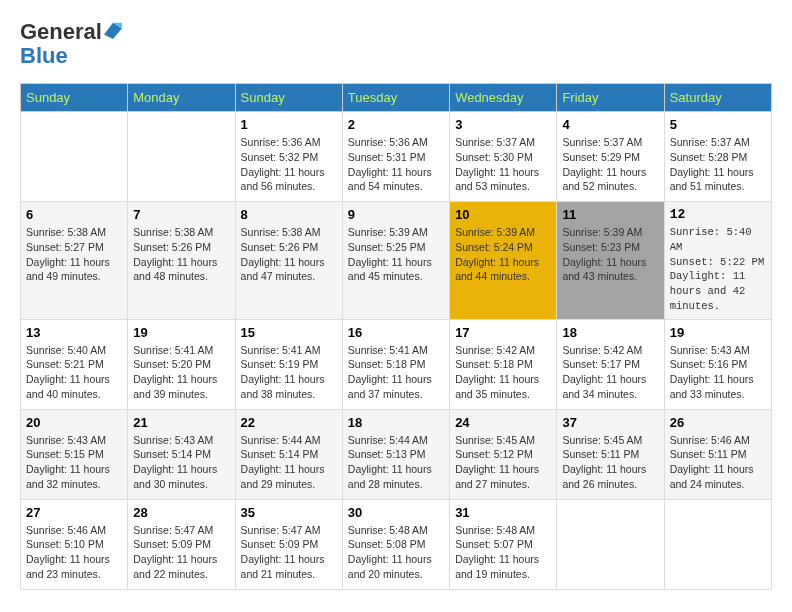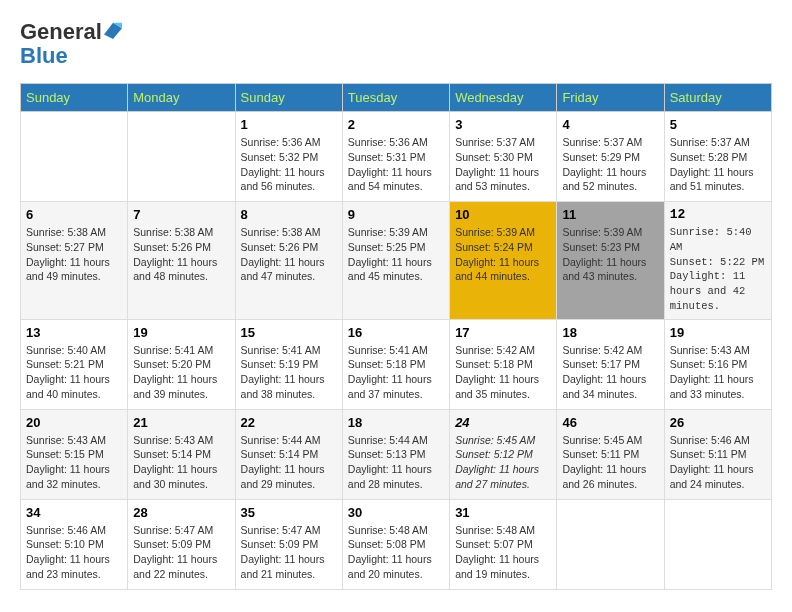--- a/index.html
+++ b/index.html
@@ -263,42 +263,42 @@
           <div class="day-info" style="white-space: pre-line;">Sunrise: 5:44 AM
 Sunset: 5:14 PM
 Daylight: 11 hours and 29 minutes.</div>
         </td>
         <td style="background-color: rgb(245, 245, 245);">
           <span class="day-number">18</span>
           <div class="day-info" style="white-space: pre-line;">Sunrise: 5:44 AM
 Sunset: 5:13 PM
 Daylight: 11 hours and 28 minutes.</div>
         </td>
-        <td style="background-color: rgb(245, 245, 245); font-style: italic;">
+        <td style="background-color: rgb(245, 245, 245);">
           <span class="day-number">24</span>
           <div class="day-info" style="white-space: pre-line;">Sunrise: 5:45 AM
 Sunset: 5:12 PM
 Daylight: 11 hours and 27 minutes.</div>
         </td>
         <td style="background-color: rgb(245, 245, 245);">
-          <span class="day-number">46</span>
+          <span class="day-number">37</span>
           <div class="day-info" style="white-space: pre-line;">Sunrise: 5:45 AM
 Sunset: 5:11 PM
 Daylight: 11 hours and 26 minutes.</div>
         </td>
         <td style="background-color: rgb(245, 245, 245);">
           <span class="day-number">26</span>
           <div class="day-info" style="white-space: pre-line;">Sunrise: 5:46 AM
 Sunset: 5:11 PM
 Daylight: 11 hours and 24 minutes.</div>
         </td>
       </tr>
       <tr>
         <td>
-          <span class="day-number">34</span>
+          <span class="day-number">27</span>
           <div class="day-info" style="white-space: pre-line;">Sunrise: 5:46 AM
 Sunset: 5:10 PM
 Daylight: 11 hours and 23 minutes.</div>
         </td>
         <td>
           <span class="day-number">28</span>
           <div class="day-info" style="white-space: pre-line;">Sunrise: 5:47 AM
 Sunset: 5:09 PM
 Daylight: 11 hours and 22 minutes.</div>
         </td>

